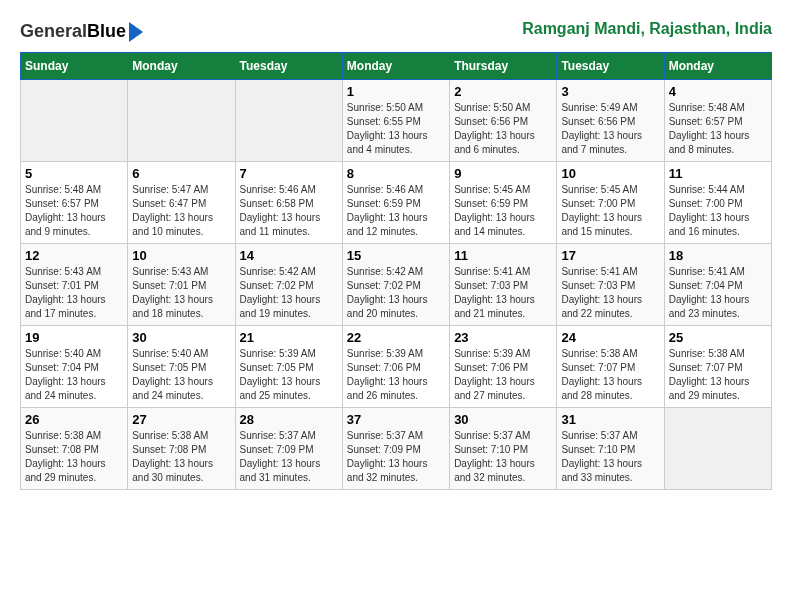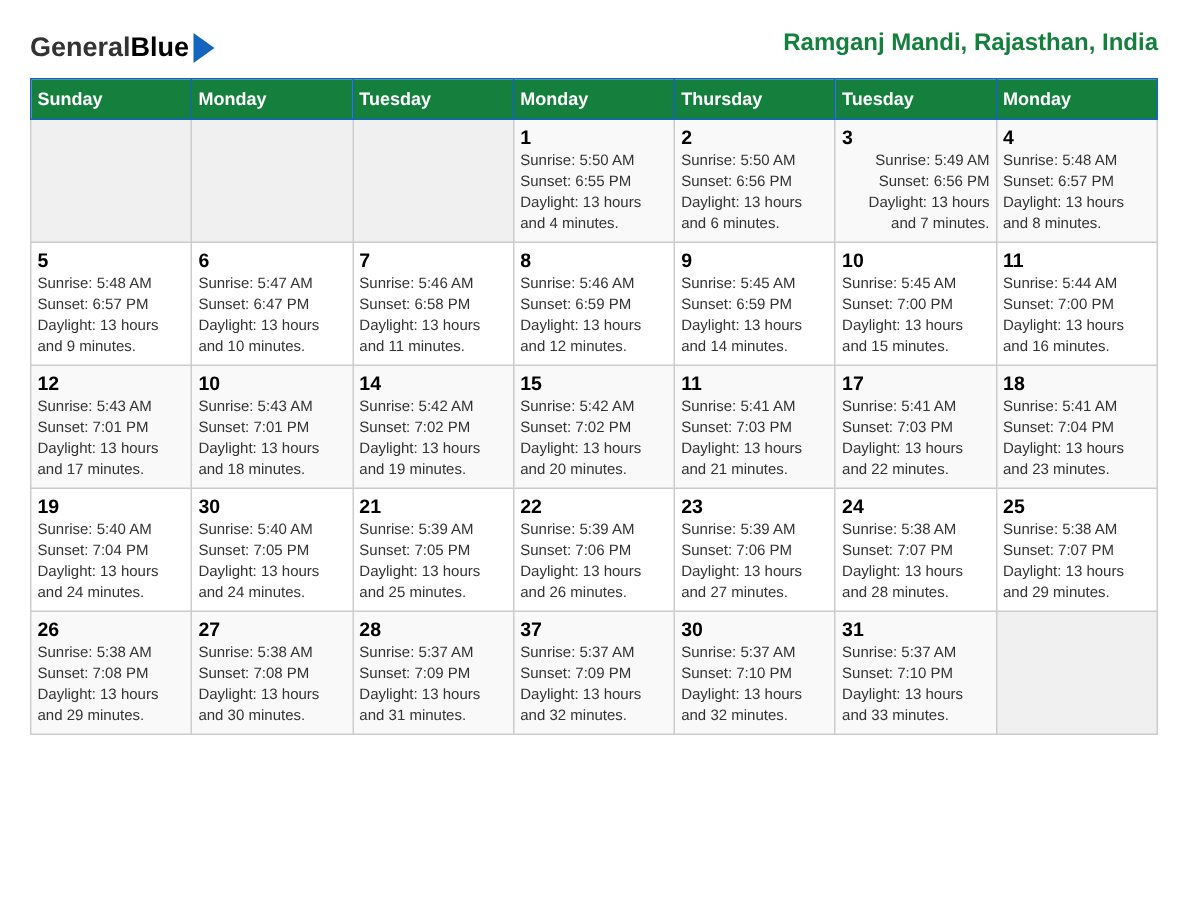--- a/index.html
+++ b/index.html
@@ -137,21 +137,21 @@
 Daylight: 13 hours and 4 minutes.</div>
         </td>
         <td>
           <span class="day-number">2</span>
           <div class="day-info" style="white-space: pre-line;">Sunrise: 5:50 AM
 Sunset: 6:56 PM
 Daylight: 13 hours and 6 minutes.</div>
         </td>
         <td>
           <span class="day-number">3</span>
-          <div class="day-info" style="white-space: pre-line; text-align: right;">Sunrise: 5:49 AM
+          <div class="day-info" style="white-space: pre-line;">Sunrise: 5:49 AM
 Sunset: 6:56 PM
 Daylight: 13 hours and 7 minutes.</div>
         </td>
         <td>
           <span class="day-number">4</span>
           <div class="day-info" style="white-space: pre-line;">Sunrise: 5:48 AM
 Sunset: 6:57 PM
 Daylight: 13 hours and 8 minutes.</div>
         </td>
       </tr>

